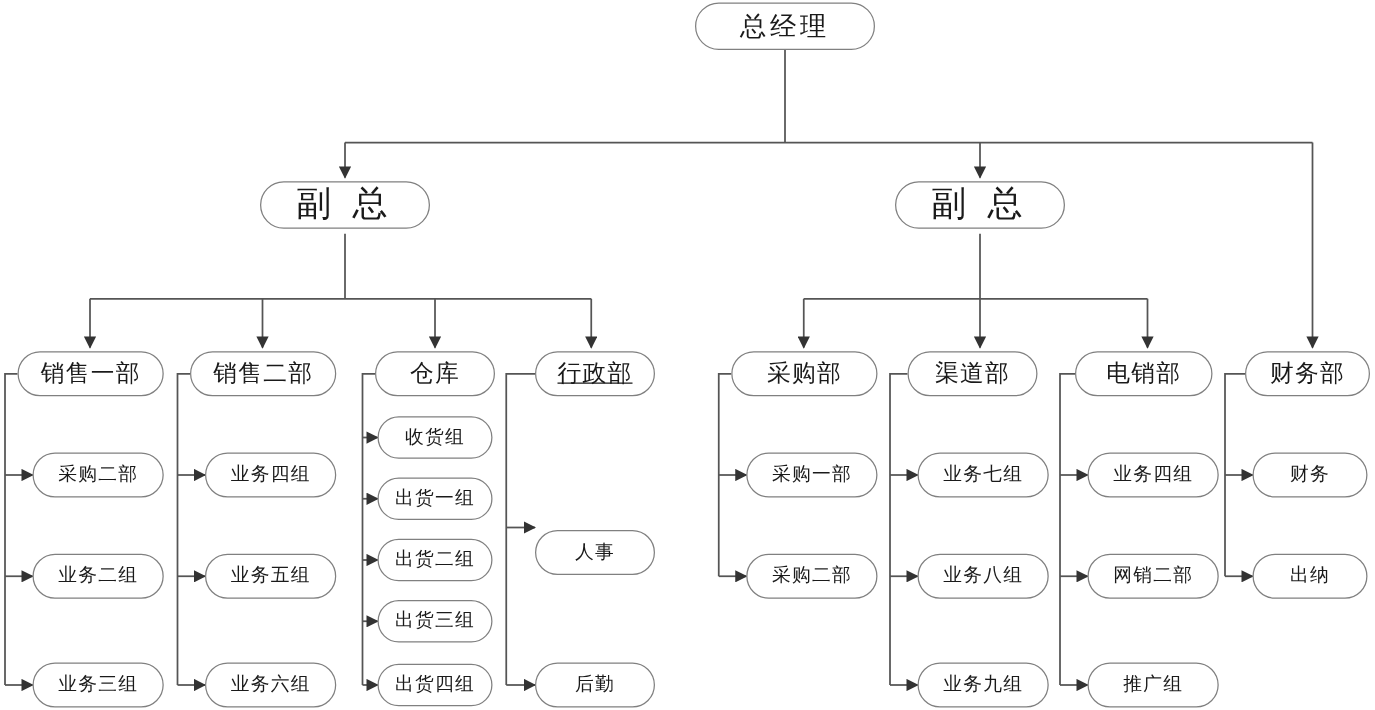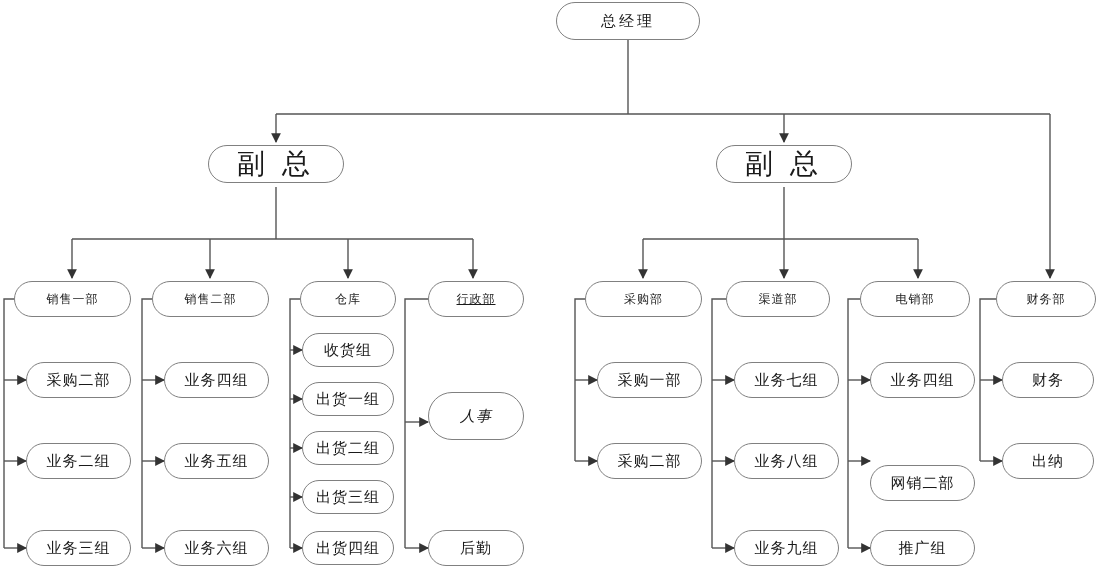--- a/index.html
+++ b/index.html
@@ -38,23 +38,23 @@
     color: #1a1a1a;
     letter-spacing: 1px;
     white-space: nowrap;
     line-height: 1;
     user-select: none;
   }
   .node-label {
     display: block;
     line-height: 1;
   }
-  .lvl0 { font-size: 15px; letter-spacing: 3px; }
+  .lvl0 { font-size: 21px; letter-spacing: 3px; }
   .lvl1 { font-size: 28px; letter-spacing: 5px; }
-  .lvl2 { font-size: 12px; }
+  .lvl2 { font-size: 19px; }
   .lvl3 { font-size: 15px; }
   .edge {
     fill: none;
     stroke: #555555;
     stroke-width: 1.4;
   }
   .arrowhead { fill: #333333; }
 </style>
 </head>
 <body>
@@ -193,21 +193,21 @@
   <div class="node lvl3" style="left:302px; top:431px; width:92px; height:34px;">
     <span class="node-label">出货二组</span>
   </div>
   <div class="node lvl3" style="left:302px; top:480px; width:92px; height:34px;">
     <span class="node-label">出货三组</span>
   </div>
   <div class="node lvl3" style="left:302px; top:531px; width:92px; height:34px;">
     <span class="node-label">出货四组</span>
   </div>
 
-  <div class="node lvl3" style="left:428px; top:392px; width:96px; height:48px;font-style:italic;">
+  <div class="node lvl3" style="left:428px; top:424px; width:96px; height:36px;">
     <span class="node-label">人事</span>
   </div>
   <div class="node lvl3" style="left:428px; top:530px; width:96px; height:36px;">
     <span class="node-label">后勤</span>
   </div>
 
   <div class="node lvl3" style="left:597px; top:362px; width:105px; height:36px;">
     <span class="node-label">采购一部</span>
   </div>
   <div class="node lvl3" style="left:597px; top:443px; width:105px; height:36px;">
@@ -220,21 +220,21 @@
   <div class="node lvl3" style="left:734px; top:443px; width:105px; height:36px;">
     <span class="node-label">业务八组</span>
   </div>
   <div class="node lvl3" style="left:734px; top:530px; width:105px; height:36px;">
     <span class="node-label">业务九组</span>
   </div>
 
   <div class="node lvl3" style="left:870px; top:362px; width:105px; height:36px;">
     <span class="node-label">业务四组</span>
   </div>
-  <div class="node lvl3" style="left:870px; top:443px; width:105px; height:36px;margin-top:22px;">
+  <div class="node lvl3" style="left:870px; top:443px; width:105px; height:36px;">
     <span class="node-label">网销二部</span>
   </div>
   <div class="node lvl3" style="left:870px; top:530px; width:105px; height:36px;">
     <span class="node-label">推广组</span>
   </div>
 
   <div class="node lvl3" style="left:1002px; top:362px; width:92px; height:36px;">
     <span class="node-label">财务</span>
   </div>
   <div class="node lvl3" style="left:1002px; top:443px; width:92px; height:36px;">

